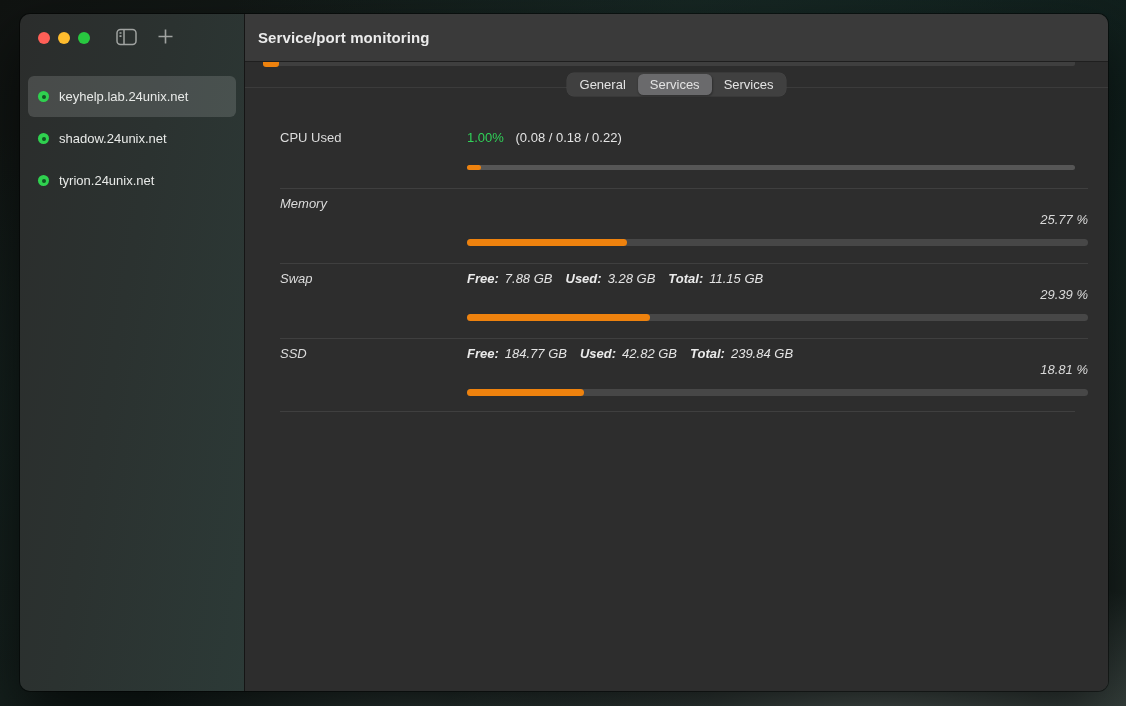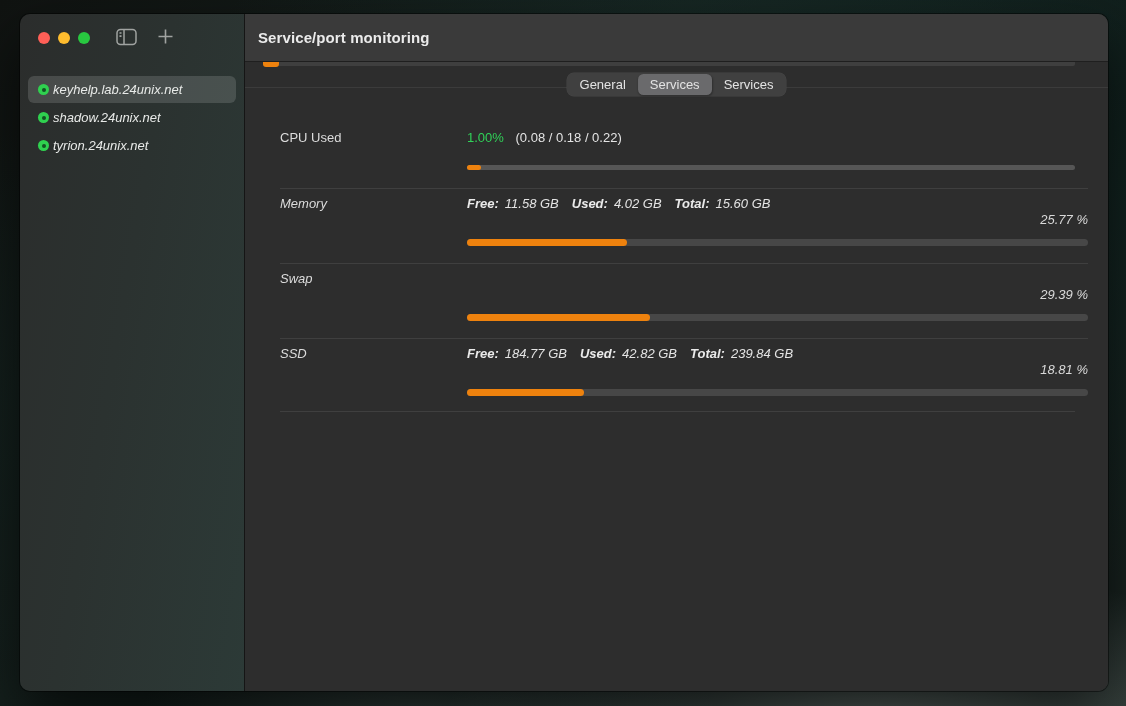--- a/index.html
+++ b/index.html
@@ -33,23 +33,23 @@
   .tl.yellow { background:#febc2e; }
   .tl.green  { background:#28c840; }
   .tb-icon {
     background:none; border:none; color:#a0a3a1; margin-left:26px;
     display:flex; align-items:center; justify-content:center; cursor:default; padding:0;
   }
   .tb-icon + .tb-icon { margin-left:20px; }
 
   .server-list { list-style:none; padding:14px 8px 0 8px; }
   .server-item {
-    height:27px; margin-bottom:1px; border-radius:6px;
-    display:flex; align-items:center; gap:4px; padding:0 8px 0 10px;
-    color:#e8eae8; font-size:13px; cursor:default; white-space:nowrap;font-style:italic;
+    height:41px; margin-bottom:1px; border-radius:6px;
+    display:flex; align-items:center; gap:10px; padding:0 8px 0 10px;
+    color:#e8eae8; font-size:13px; cursor:default; white-space:nowrap;
   }
   .server-item.selected { background:rgba(255,255,255,0.14); }
   .status-dot {
     width:11px; height:11px; border-radius:50%; flex:0 0 11px;
     background:#2fd14f; position:relative;
   }
   .status-dot::after {
     content:""; position:absolute; left:50%; top:50%; width:4px; height:4px;
     transform:translate(-50%,-50%); border-radius:50%; background:rgba(10,40,20,0.75);
   }
@@ -182,29 +182,29 @@
         </span>
         <div class="bar cpu-bar">
           <div class="fill" style="background: rgb(238, 130, 14); width: 14px;"></div>
         </div>
       </div>
 
       <div id="res-rows">
           <div class="res-row" style="top: 134px;">
             <div class="divider"></div>
             <span class="row-label">Memory</span>
-            <span class="res-values"><b>Free:</b><span class="val">11.58 GB</span><b>Used:</b><span class="val">4.02 GB</span><b>Total:</b><span class="val">15.60 GB</span></span>
             <span class="res-percent">25.77 %</span>
             <div class="bar res-bar">
               <div class="fill" style="background: rgb(238, 130, 14); width: 25.77%;"></div>
             </div>
           </div>
           <div class="res-row" style="top: 209px;">
             <div class="divider"></div>
             <span class="row-label">Swap</span>
+            <span class="res-values"><b>Free:</b><span class="val">7.88 GB</span><b>Used:</b><span class="val">3.28 GB</span><b>Total:</b><span class="val">11.15 GB</span></span>
             <span class="res-percent">29.39 %</span>
             <div class="bar res-bar">
               <div class="fill" style="background: rgb(238, 130, 14); width: 29.39%;"></div>
             </div>
           </div>
           <div class="res-row" style="top: 284px;">
             <div class="divider"></div>
             <span class="row-label">SSD</span>
             <span class="res-values"><b>Free:</b><span class="val">184.77 GB</span><b>Used:</b><span class="val">42.82 GB</span><b>Total:</b><span class="val">239.84 GB</span></span>
             <span class="res-percent">18.81 %</span>

